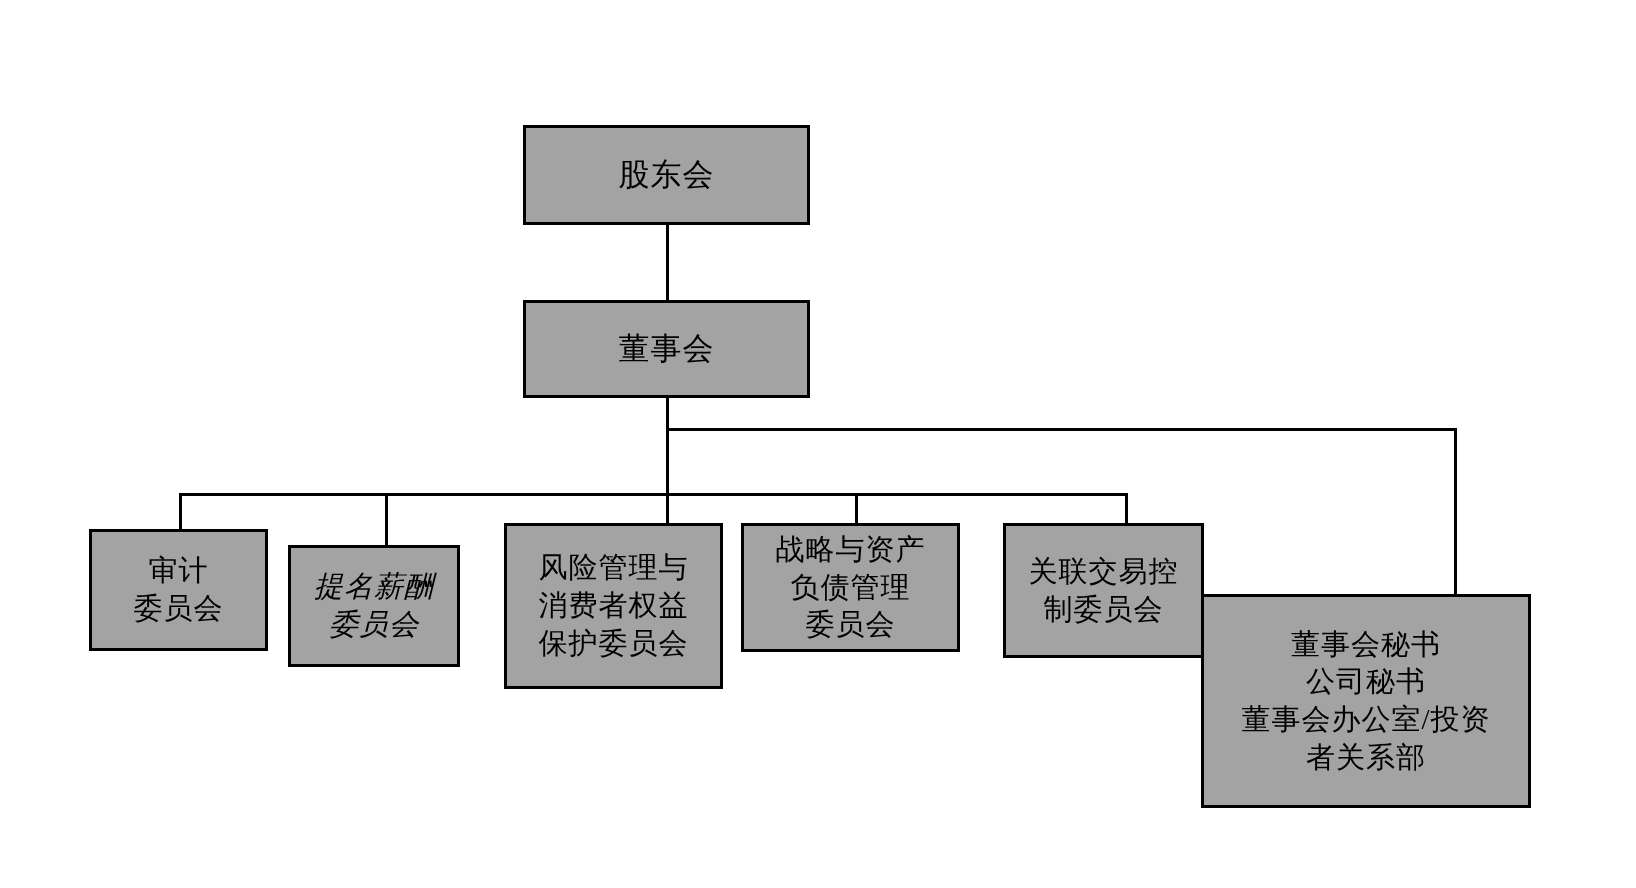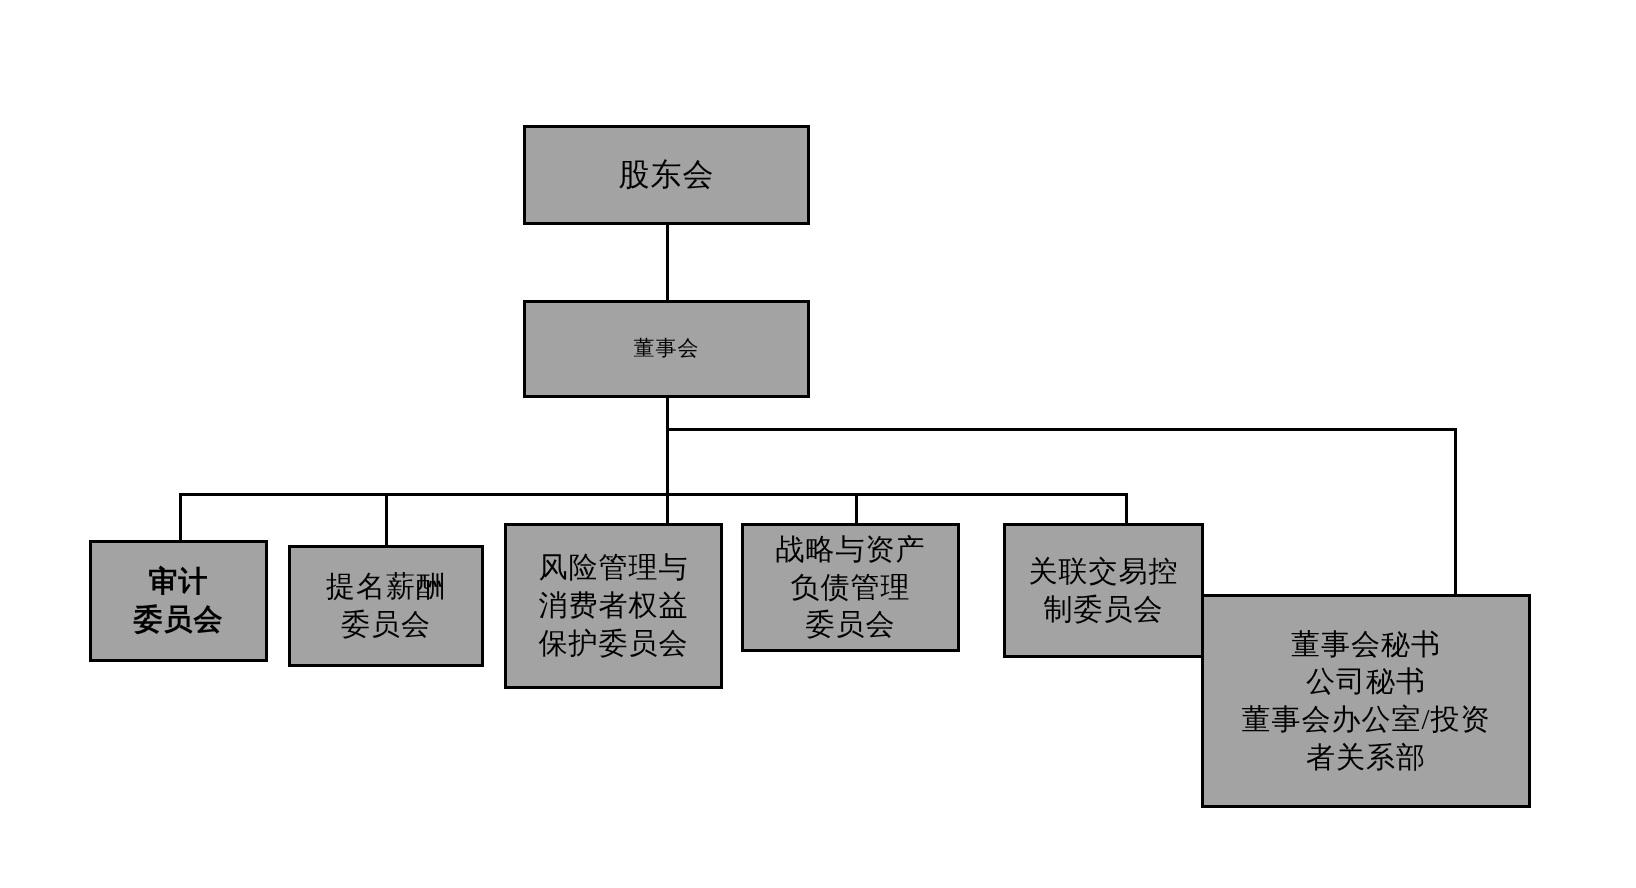--- a/index.html
+++ b/index.html
@@ -29,21 +29,21 @@
     color: #000000;
     line-height: 1.30;
     letter-spacing: 1px;
   }
   .node .label {
     display: block;
     width: 100%;
     white-space: pre-line;
   }
   .rank-1 { font-size: 31px; }
-  .rank-2 { font-size: 21px; }
+  .rank-2 { font-size: 31px; }
   .rank-3 { font-size: 29px; }
   .rank-4 { font-size: 29px; }
 
   .edge {
     position: absolute;
     background: #000000;
   }
   .edge.v { width: 3px; }
   .edge.h { height: 3px; }
 </style>
@@ -68,26 +68,26 @@
   <div class="edge v" style="left:1454px; top:428px; height:192px;"></div>
 
   <div class="edge h" style="left:179px; top:493px; width:949px;"></div>
 
   <div class="edge v" style="left:179px; top:493px; height:53px;"></div>
   <div class="edge v" style="left:385px; top:493px; height:53px;"></div>
   <div class="edge v" style="left:666px; top:493px; height:31px;"></div>
   <div class="edge v" style="left:855px; top:493px; height:31px;"></div>
   <div class="edge v" style="left:1125px; top:493px; height:53px;"></div>
 
-  <div class="node rank-3" style="left:89px; top:540px; width:179px; height:122px;font-weight:bold;">
+  <div class="node rank-3" style="left:89px; top:529px; width:179px; height:122px;">
     <span class="label">审计
 委员会</span>
   </div>
 
-  <div class="node rank-3" style="left:288px; top:545px; width:196px; height:122px;">
+  <div class="node rank-3" style="left:288px; top:545px; width:172px; height:122px;font-style:italic;">
     <span class="label">提名薪酬
 委员会</span>
   </div>
 
   <div class="node rank-3" style="left:504px; top:523px; width:219px; height:166px;font-family:Liberation Serif, serif;">
     <span class="label">风险管理与
 消费者权益
 保护委员会</span>
   </div>
 

